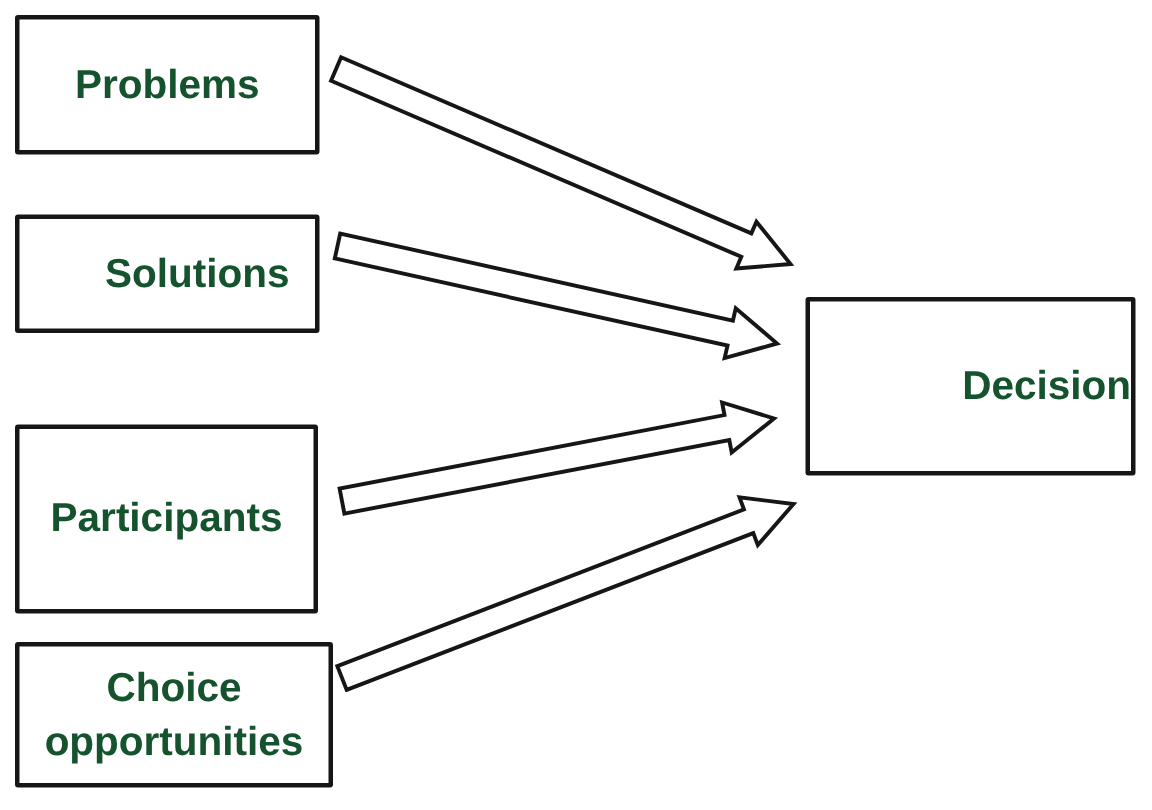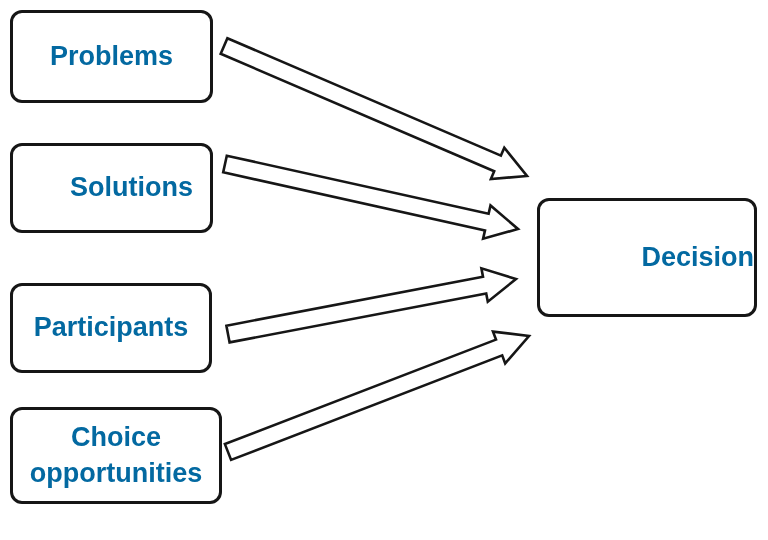--- a/index.html
+++ b/index.html
@@ -26,35 +26,35 @@
     fill: #ffffff;
     stroke: #161616;
     stroke-width: 2.6;
     stroke-linejoin: miter;
   }
   .node {
     position: absolute;
     box-sizing: border-box;
     background: #ffffff;
     border: 3px solid #161616;
-    border-radius: 12px;
+    border-radius: 2px;
     display: flex;
     align-items: center;
     justify-content: center;
     text-align: center;
     font-weight: bold;
     font-size: 27px;
     line-height: 1.3;
-    color: #0369a1;
+    color: #14532d;
     letter-spacing: 0px;
   }
   .node-problems      { left: 10px;  top: 10px;  width: 203px; height: 93px;  }
-  .node-solutions     { left: 10px;  top: 143px; width: 203px; height: 90px; padding-left: 40px;  }
-  .node-participants  { left: 10px;  top: 283px; width: 202px; height: 90px;  }
-  .node-choice        { left: 10px;  top: 407px; width: 212px; height: 97px; padding: 0 16px; }
+  .node-solutions     { left: 10px;  top: 143px; width: 203px; height: 79px; padding-left: 40px;  }
+  .node-participants  { left: 10px;  top: 283px; width: 202px; height: 126px;  }
+  .node-choice        { left: 10px;  top: 428px; width: 212px; height: 97px; padding: 0 16px; }
   .node-decision      { left: 537px; top: 198px; width: 220px; height: 119px; justify-content: flex-end; }
 </style>
 </head>
 <body>
 
 <div class="canvas">
 
   <svg class="arrow-layer" viewBox="0 0 768 540" aria-hidden="true">
     <polygon points="220.7,53.8 494.2,171.2 490.9,179.0 527,176 504.3,147.8 500.9,155.6 227.4,38.2"></polygon>
     <polygon points="223.2,172.3 485.0,230.4 483.1,238.7 518,229 490.5,205.5 488.6,213.8 226.8,155.7"></polygon>

